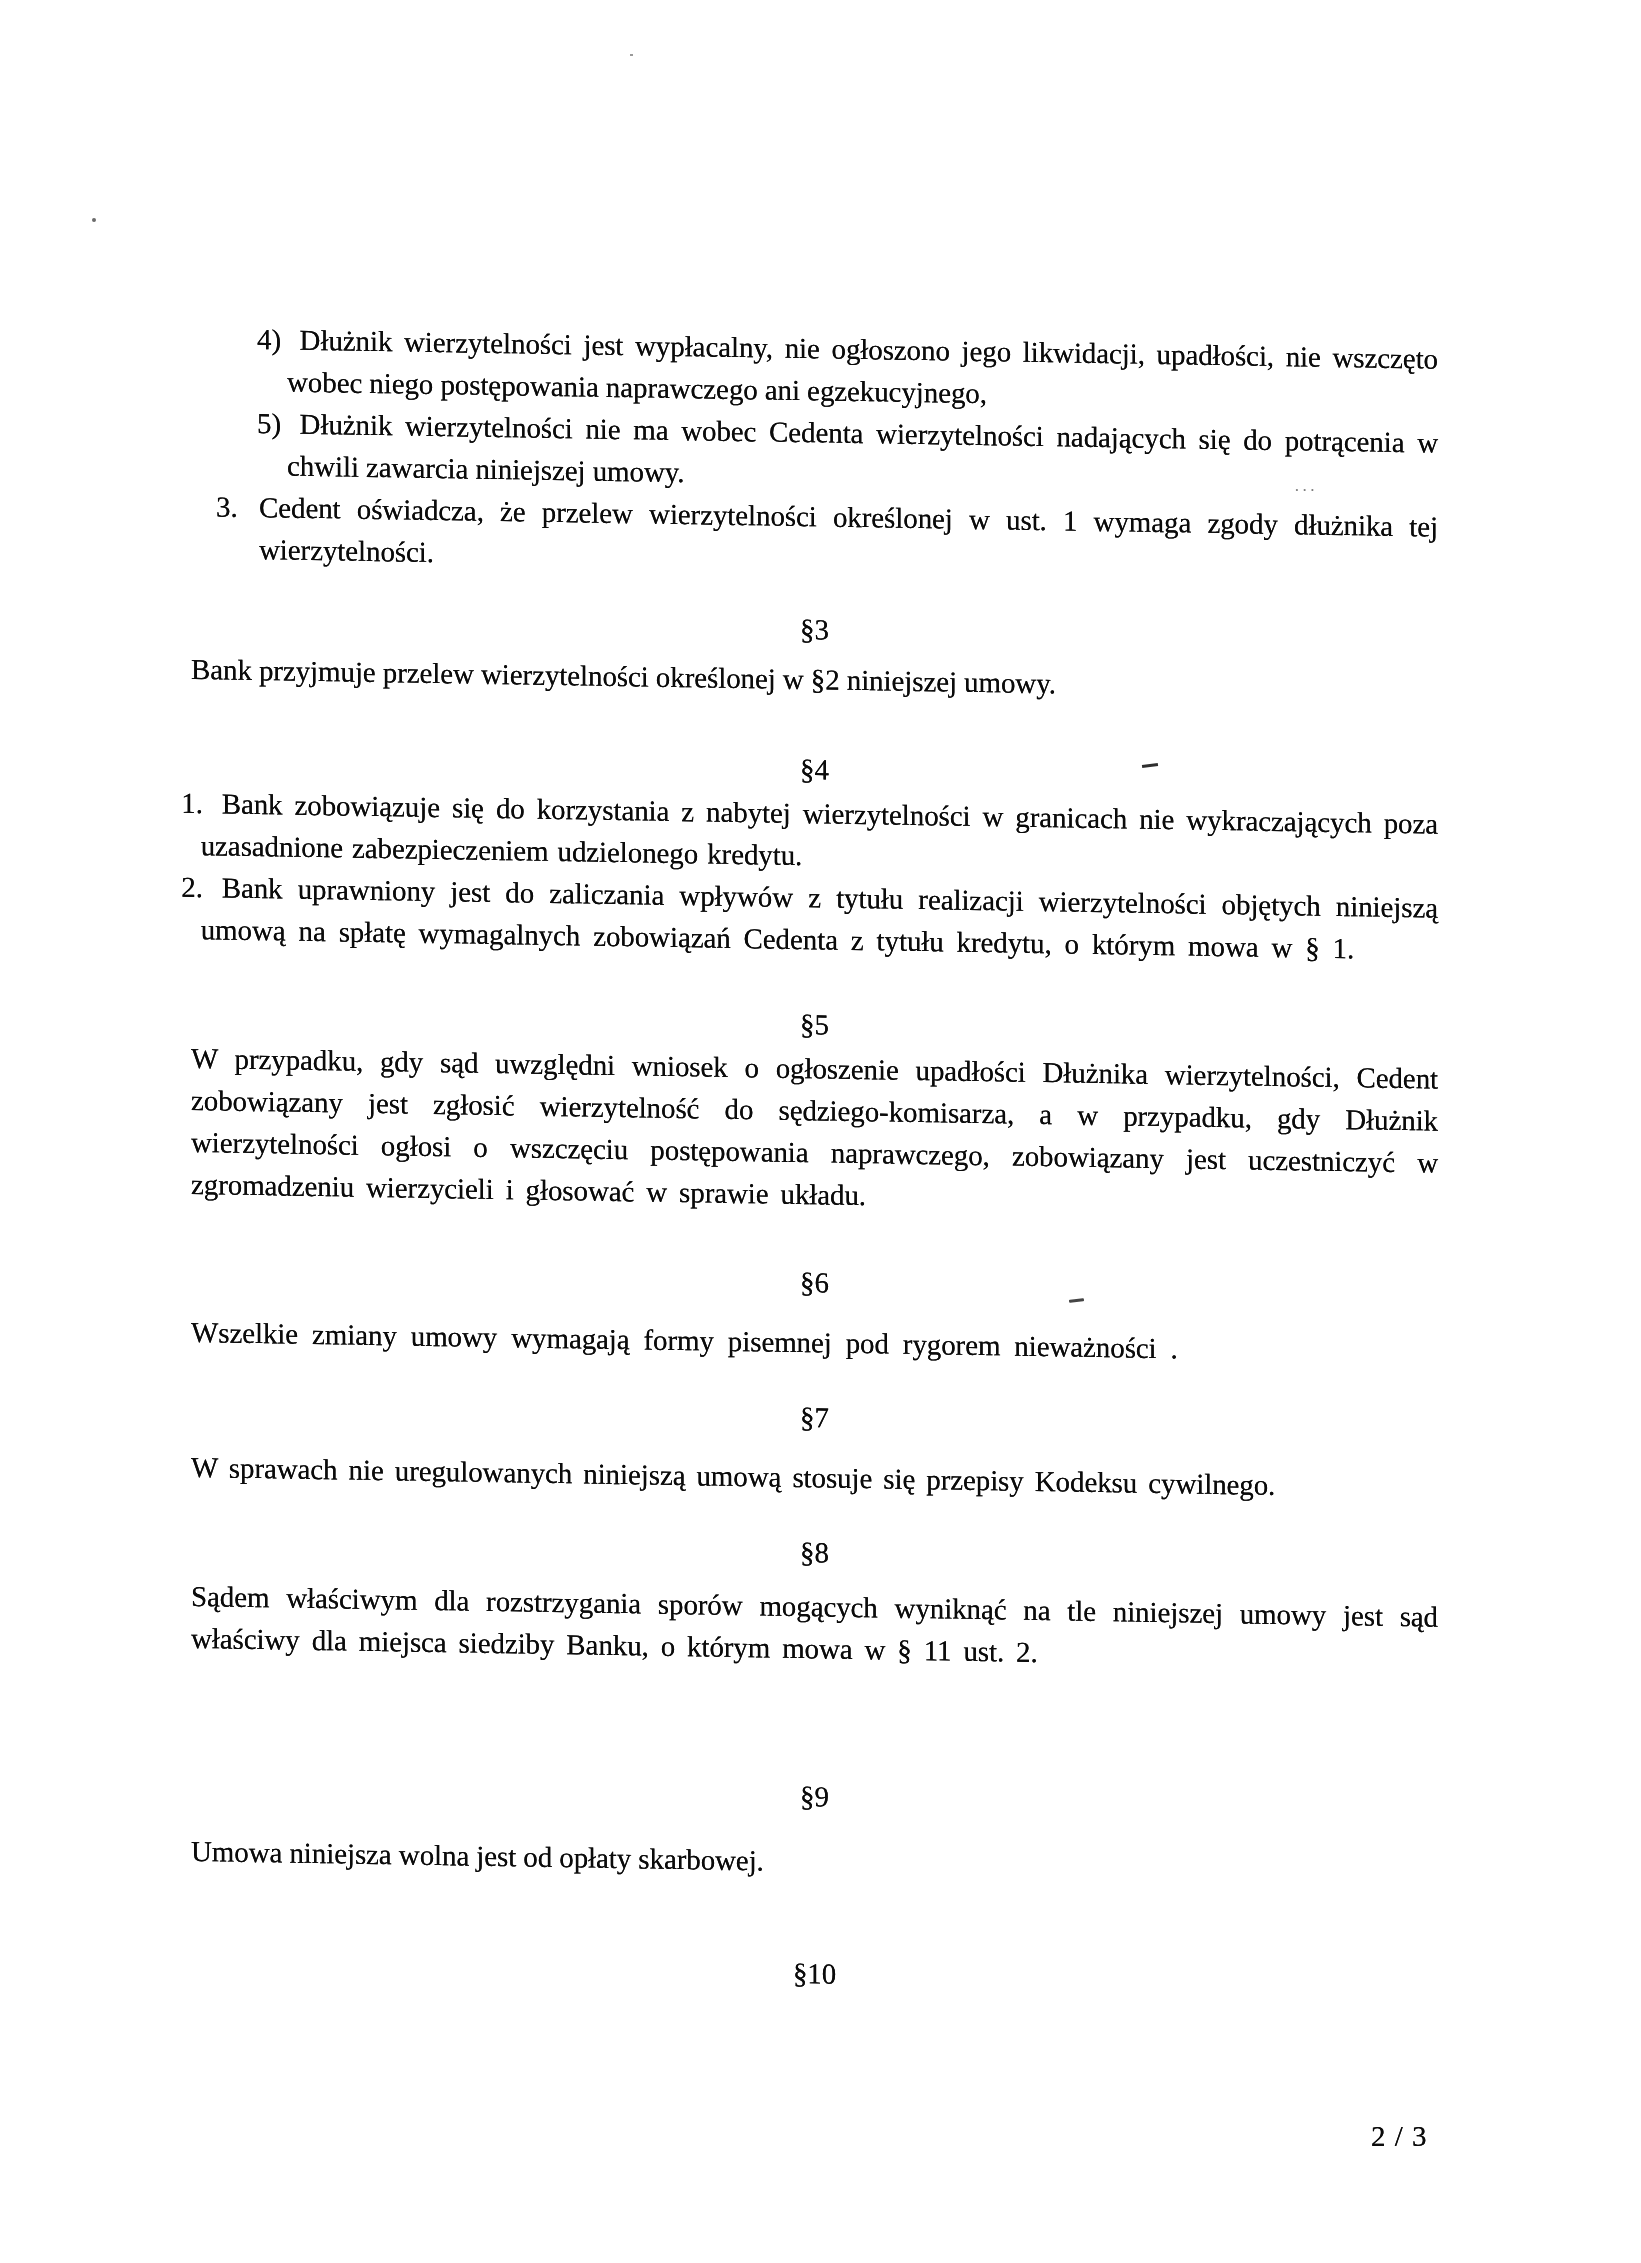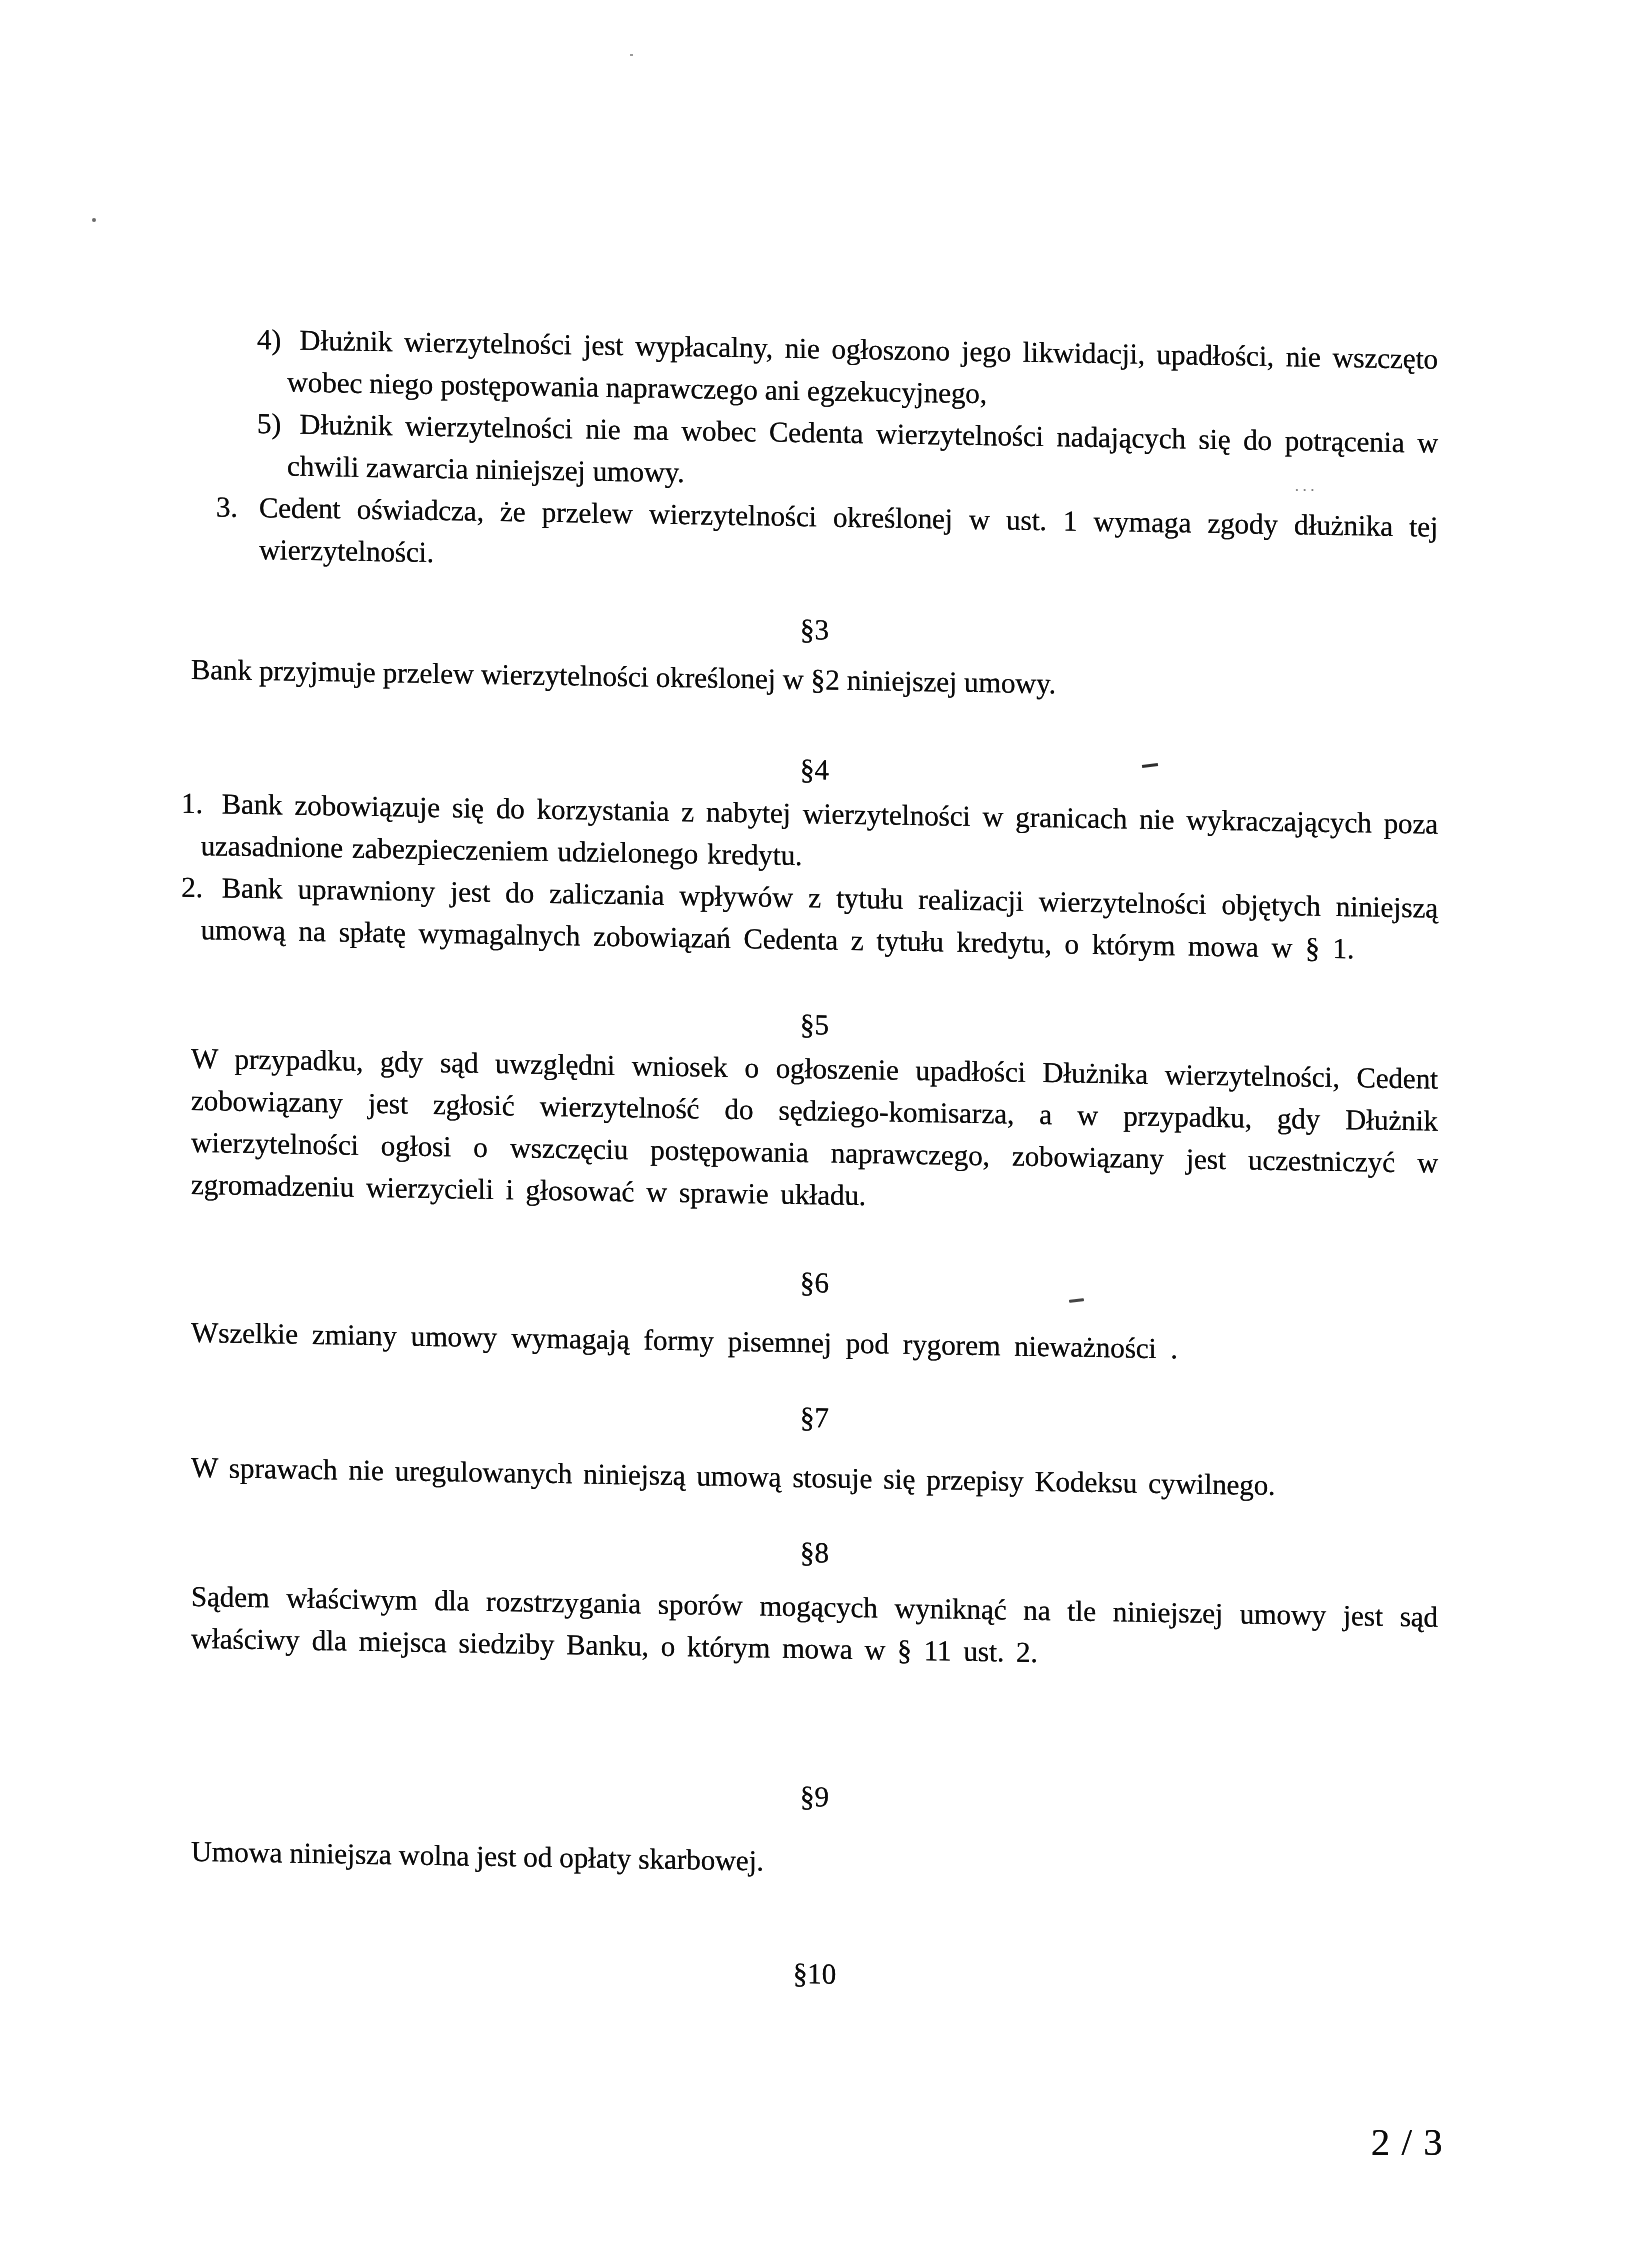--- a/index.html
+++ b/index.html
@@ -26,21 +26,21 @@
   .li-3 > .mk{position:absolute;left:25px;top:0;}
   .li-n{position:relative;padding-left:9.7px;text-indent:21px;}
   .li-n > .mk{position:absolute;left:-9.7px;top:0;text-indent:0;}
   .ws2{word-spacing:1.9px;}
   .ws5{word-spacing:4.8px;}
   .ws6{word-spacing:5.8px;}
   .ws7{word-spacing:6.8px;}
   .ws4{word-spacing:3.9px;}
   .page-num{
     position:absolute;left:1371px;top:2120px;
-    font-size:38px;letter-spacing:1px;text-shadow:0 0 0.5px rgba(0,0,0,0.9);
+    font-size:29px;letter-spacing:1px;text-shadow:0 0 0.5px rgba(0,0,0,0.9);
   }
   
   .artifact{position:absolute;background:#3a3a3a;}
   .a-dot1{left:92px;top:218px;width:3.9px;height:3.9px;border-radius:50%;background:#6b6b6b;}
   .a-speck{left:630px;top:54px;width:2.9px;height:1.9px;background:#9a9a9a;}
   .a-dots3{left:1294px;top:489px;width:21px;height:2.9px;background:none;color:#7d7d7d;font-size:17.4px;line-height:2.9px;letter-spacing:1.9px;}
   .a-dash4{left:1142px;top:764px;width:16.4px;height:2.9px;background:#2f2f2f;transform:rotate(-7deg);}
   .a-dash6{left:1069px;top:1299px;width:14.5px;height:2.9px;background:#454545;transform:rotate(-6deg);border-radius:1px;}
 </style>
 </head>

